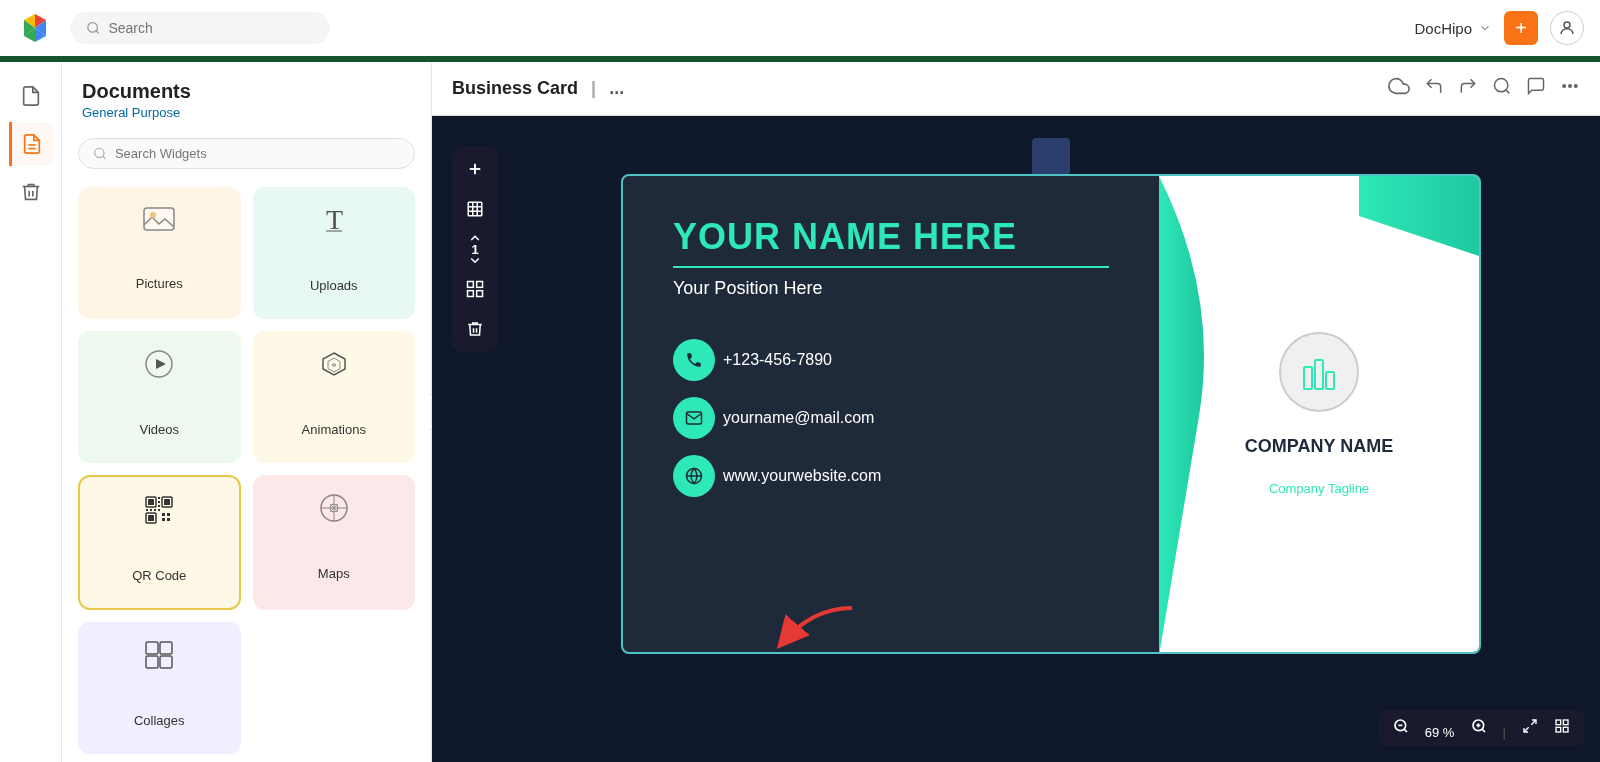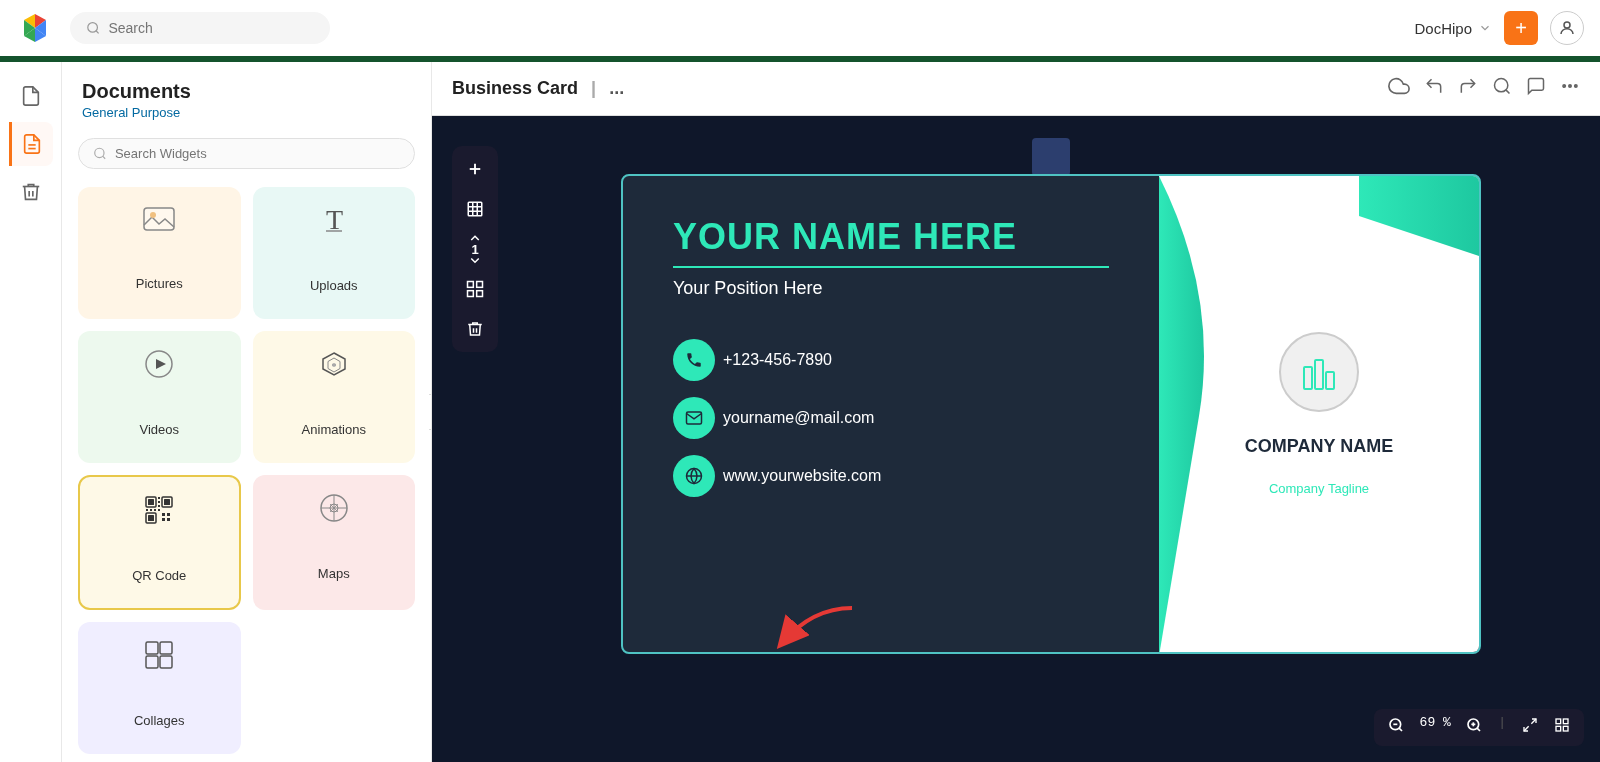--- a/index.html
+++ b/index.html
@@ -430,26 +430,25 @@
     }
 
     
     .zoom-bar {
       position: absolute;
       bottom: 16px;
       right: 16px;
       background: #1a1a2e;
       border-radius: 8px;
       display: flex;
-      align-items: flex-start;
+      align-items: flex-end;
       padding: 6px 10px;
       gap: 8px;
       color: #fff;
       font-size: 13px;
-      font-family: Liberation Mono, monospace;
     }
     .zoom-btn {
       cursor: pointer;
       font-size: 16px;
       color: #fff;
       padding: 2px 4px;
     }
 
     
   </style>

